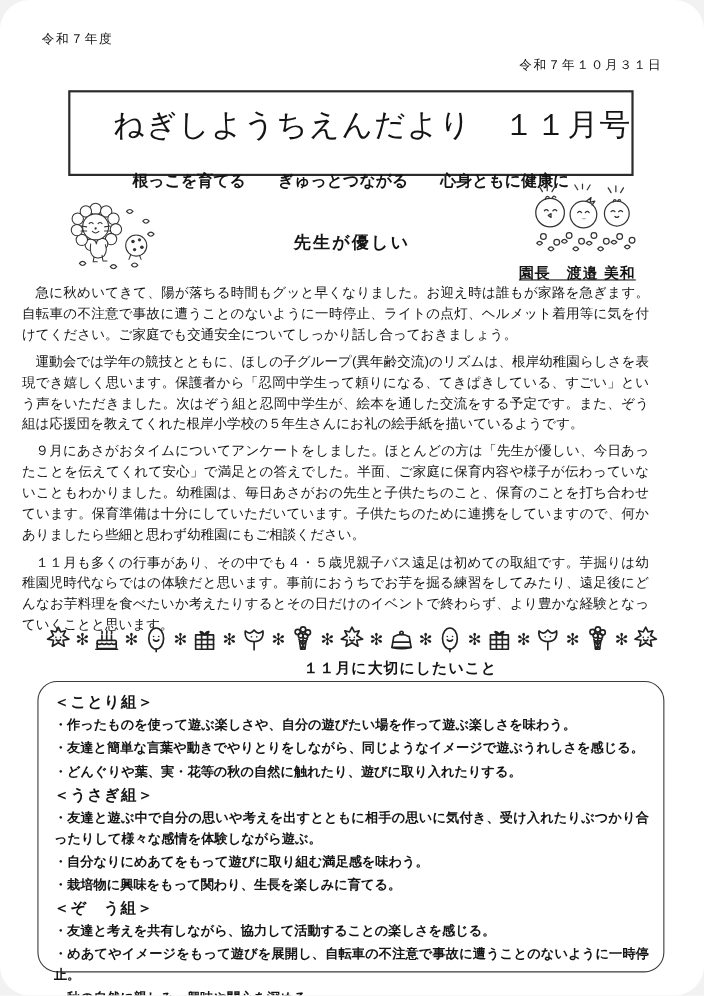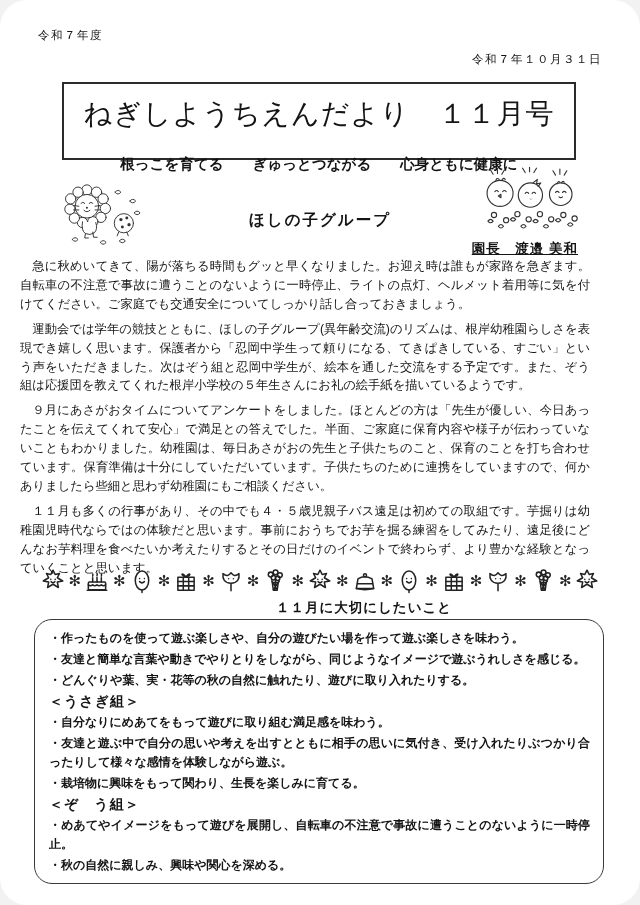--- a/index.html
+++ b/index.html
@@ -8,21 +8,21 @@
     margin:0 auto;overflow:hidden;color:#141414;
     font-family:"Liberation Sans","DejaVu Sans",sans-serif;
     border-radius:27px;
   }
   .fiscal-year{position:absolute;left:38px;top:28px;font-size:11.5px;letter-spacing:1.5px;}
   .issue-date{position:absolute;right:38px;top:52px;font-size:11.5px;letter-spacing:1.5px;}
   .masthead{
     position:absolute;left:62px;top:82px;width:514px;height:78px;
     border:2px solid #2b2b2b;background:#fff;text-align:center;box-sizing:border-box;
   }
-  .masthead-title{font-size:28px;letter-spacing:1px;margin-top:11px;white-space:nowrap;}
+  .masthead-title{font-size:28px;letter-spacing:1px;margin-top:11px;white-space:nowrap;text-align:right;}
   .masthead-motto{font-size:14.5px;font-weight:bold;margin-top:22px;white-space:nowrap;}
   .illus{position:absolute;}
   .illus-lion{left:50px;top:170px;}
   .illus-chicks{right:55px;top:164px;}
   .article-heading{
     position:absolute;left:0;top:210px;width:100%;text-align:center;
     font-size:15.5px;font-weight:bold;letter-spacing:2px;
   }
   .byline{position:absolute;right:62px;top:240px;font-size:13.5px;font-weight:600;letter-spacing:1px;text-decoration:underline;}
   .body-text{
@@ -137,21 +137,21 @@
       <circle class="fw" cx="100" cy="60" r="13"></circle>
       <circle class="fd" cx="96" cy="55" r="2.2"></circle>
         <circle class="fd" cx="104" cy="53" r="2"></circle>
       <circle class="fd" cx="107" cy="62" r="2.2"></circle>
         <circle class="fd" cx="98" cy="65" r="2"></circle>
       <path d="M93 72 l-2 5 M104 72 l2 5"></path>
       <path d="M88 18 q4 -5 8 0 q-4 5 -8 0 M108 30 q4 -5 8 0 q-4 5 -8 0 M114 46 q4 -5 8 0 q-4 5 -8 0 M30 82 q4 -5 8 0 q-4 5 -8 0 M68 86 q4 -5 8 0 q-4 5 -8 0 M94 84 q4 -5 8 0 q-4 5 -8 0"></path>
     </g>
   </svg>
 
-  <div class="article-heading">ほしの子グループ</div>
+  <div class="article-heading">先生が優しい</div>
 
   <svg class="illus illus-chicks art" width="104" height="76" viewBox="0 0 120 80">
     <g>
       <path d="M14 8 l-3 -5 M19 7 l0 -6 M24 8 l3 -5 M51 6 l-3 -5 M56 5 l0 -5 M61 6 l3 -5 M86 9 l-3 -5 M91 8 l0 -6 M96 9 l3 -5"></path>
       <circle class="fw" cx="22" cy="30" r="15"></circle>
       <path d="M17 16 q1 -5 4 -2 M24 15 q2 -4 4 -1"></path>
       <path d="M16 28 q2 -2.5 4 0 M25 28 q2 -2.5 4 0"></path>
       <path d="M20 33 l3 -2 l0 4 z"></path>
       <circle class="fw" cx="57" cy="32" r="14"></circle>
       <path d="M60 18 l5 -4 l-1 5 l5 -1 l-3 4"></path>
@@ -234,25 +234,27 @@
       </svg>
       <span class="decor-sep">✻</span>
       <svg class="decor-icon" viewBox="0 0 24 24">
         <use href="#sym-maple-leaf"></use>
       </svg>
     </div>
 
   <div class="goals-heading">１１月に大切にしたいこと</div>
 
   <div class="goals-box" id="goals-box">
+      <div class="group-name">＜ことり組＞</div>
       <div class="goal-item">・作ったものを使って遊ぶ楽しさや、自分の遊びたい場を作って遊ぶ楽しさを味わう。</div>
       <div class="goal-item">・友達と簡単な言葉や動きでやりとりをしながら、同じようなイメージで遊ぶうれしさを感じる。</div>
       <div class="goal-item">・どんぐりや葉、実・花等の秋の自然に触れたり、遊びに取り入れたりする。</div>
       <div class="group-name">＜うさぎ組＞</div>
+      <div class="goal-item">・友達と遊ぶ中で自分の思いや考えを出すとともに相手の思いに気付き、受け入れたりぶつかり合ったりして様々な感情を体験しながら遊ぶ。</div>
       <div class="goal-item">・自分なりにめあてをもって遊びに取り組む満足感を味わう。</div>
-      <div class="goal-item">・友達と遊ぶ中で自分の思いや考えを出すとともに相手の思いに気付き、受け入れたりぶつかり合ったりして様々な感情を体験しながら遊ぶ。</div>
       <div class="goal-item">・栽培物に興味をもって関わり、生長を楽しみに育てる。</div>
       <div class="group-name">＜ぞ　う組＞</div>
+      <div class="goal-item">・友達と考えを共有しながら、協力して活動することの楽しさを感じる。</div>
       <div class="goal-item">・めあてやイメージをもって遊びを展開し、自転車の不注意で事故に遭うことのないように一時停止。</div>
       <div class="goal-item">・秋の自然に親しみ、興味や関心を深める。</div>
     </div>
 
 </div>
 
 </body></html>

